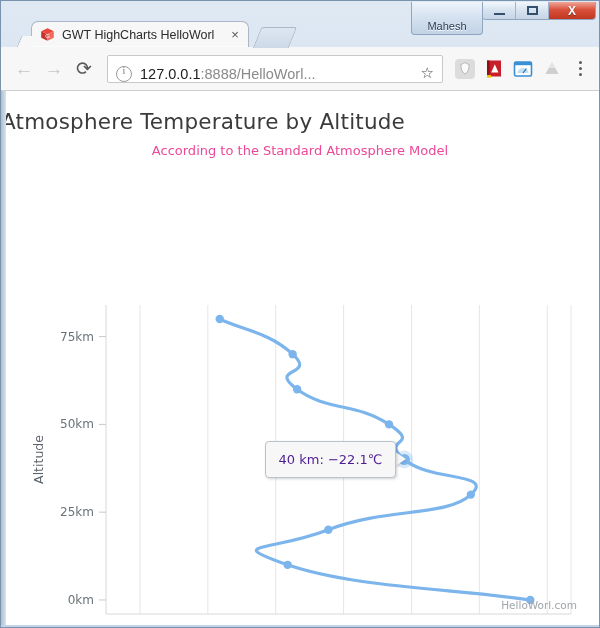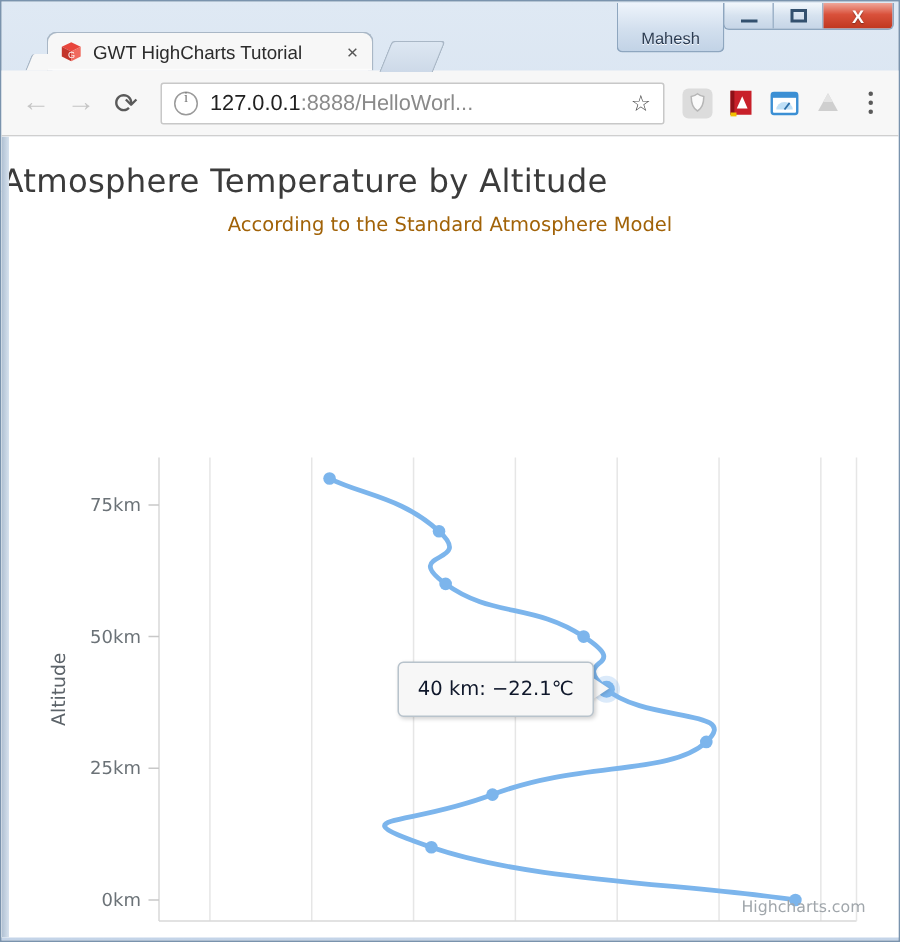--- a/index.html
+++ b/index.html
@@ -93,21 +93,21 @@
     display:flex;align-items:center;padding:0 8px;box-sizing:border-box;
   }
   .navbtn{
     width:30px;height:30px;display:flex;align-items:center;justify-content:center;
     font-size:19px;color:#c6c6c6;flex:0 0 auto;
   }
   .navbtn.active{color:#5a5a5a;}
   .omnibox{
     flex:1 1 auto;height:28px;margin:0 6px 0 8px;
     background:#fff;border:1px solid #c8c8c8;border-radius:2px;
-    display:flex;align-items:center;padding:0 8px;box-sizing:border-box;
+    display:flex;align-items:flex-end;padding:0 8px;box-sizing:border-box;
   }
   .infoic{
     width:14px;height:14px;border:1.4px solid #9a9a9a;border-radius:50%;
     flex:0 0 auto;margin-right:8px;position:relative;
   }
   .infoic::after{
     content:"i";position:absolute;left:0;right:0;top:-2px;text-align:center;
     font-size:10px;color:#7a7a7a;font-family:"Liberation Serif",serif;
   }
   .url{
@@ -128,42 +128,42 @@
   
   .page{
     position:relative;height:534px;background:#fff;overflow:hidden;
   }
   .chart-title{
     text-align:left;font-family:"DejaVu Sans",sans-serif;
     font-size:21.5px;color:#3b3b3b;padding-top:18px;letter-spacing:.2px;
   }
   .chart-sub{
     text-align:center;font-family:"DejaVu Sans",sans-serif;
-    font-size:13px;color:#a16207;padding-top:9px;
+    font-size:13px;color:#ec4899;padding-top:9px;
   }
   .plotwrap{position:absolute;left:0;top:0;width:600px;height:534px;}
   .credit{
     position:absolute;right:22px;bottom:14px;font-size:10.5px;color:#a0a6ab;
     font-family:"DejaVu Sans",sans-serif;
   }
 
   
   .axtick{font-family:"DejaVu Sans",sans-serif;font-size:12px;fill:#6b7277;}
   .axtitle{font-family:"DejaVu Sans",sans-serif;font-size:12.5px;fill:#5c6369;}
 
   
   .tt-box{
     position:absolute;left:264px;top:350px;width:131px;height:37px;
     background:#f7f7f7;border:1px solid #b8c3cc;border-radius:4px;
     box-shadow:1px 1px 3px rgba(0,0,0,.18);
     display:flex;align-items:center;justify-content:center;
     box-sizing:border-box;
   }
   .tt-text{
-    font-family:"DejaVu Sans",sans-serif;font-size:13px;color:#0f172a;white-space:nowrap;
+    font-family:"DejaVu Sans",sans-serif;font-size:13px;color:#4c1d95;white-space:nowrap;
   }
   .tt-arrow{
     position:absolute;left:393px;top:360px;width:0;height:0;
     border-top:8px solid transparent;border-bottom:8px solid transparent;
     border-left:12px solid #f7f7f7;
     filter:drop-shadow(1px 1px 1px rgba(0,0,0,.12));
   }
   .scrollhint{
     position:absolute;left:0;top:0;width:5px;height:534px;
     background:linear-gradient(to right,#aebfd2,#d7e2ee);
@@ -194,21 +194,21 @@
   <div class="tabstrip">
     <div class="tab">
       <span class="favicon">
         <svg width="15" height="15" viewBox="0 0 15 15">
           <polygon points="1.2,4.2 7.5,1.2 13.8,4.2 7.5,7.3" fill="#e8453c"></polygon>
           <polygon points="1.2,4.2 7.5,7.3 7.5,13.8 1.2,10.7" fill="#c3352c"></polygon>
           <polygon points="13.8,4.2 7.5,7.3 7.5,13.8 13.8,10.7" fill="#f06a5e"></polygon>
           <text x="5.3" y="11.4" font-family="Liberation Sans" font-size="6" fill="#ffffff">G</text>
         </svg>
       </span>
-      <span class="tabtitle">GWT HighCharts Tutorial</span>
+      <span class="tabtitle">GWT HighCharts HelloWorl</span>
       <span class="tabclose">×</span>
     </div>
     <div class="newtab"></div>
   </div>
 
   <div class="toolbar">
     <div class="navbtn">
       <span>←</span>
     </div>
     <div class="navbtn">
@@ -307,15 +307,15 @@
           <circle cx="291.6788321167883" cy="263.1590909090909" r="4.2" fill="#7cb5ec"></circle>
           <circle cx="218.7043795620438" cy="228.04545454545456" r="4.2" fill="#7cb5ec"></circle>
         </svg>
     </div>
 
     <div class="tt-arrow"></div>
     <div class="tt-box">
       <span class="tt-text">40 km: −22.1℃</span>
     </div>
 
-    <div class="credit">Highcharts.com</div>
+    <div class="credit">HelloWorl.com</div>
   </div>
 </div>
 
 </body></html>

